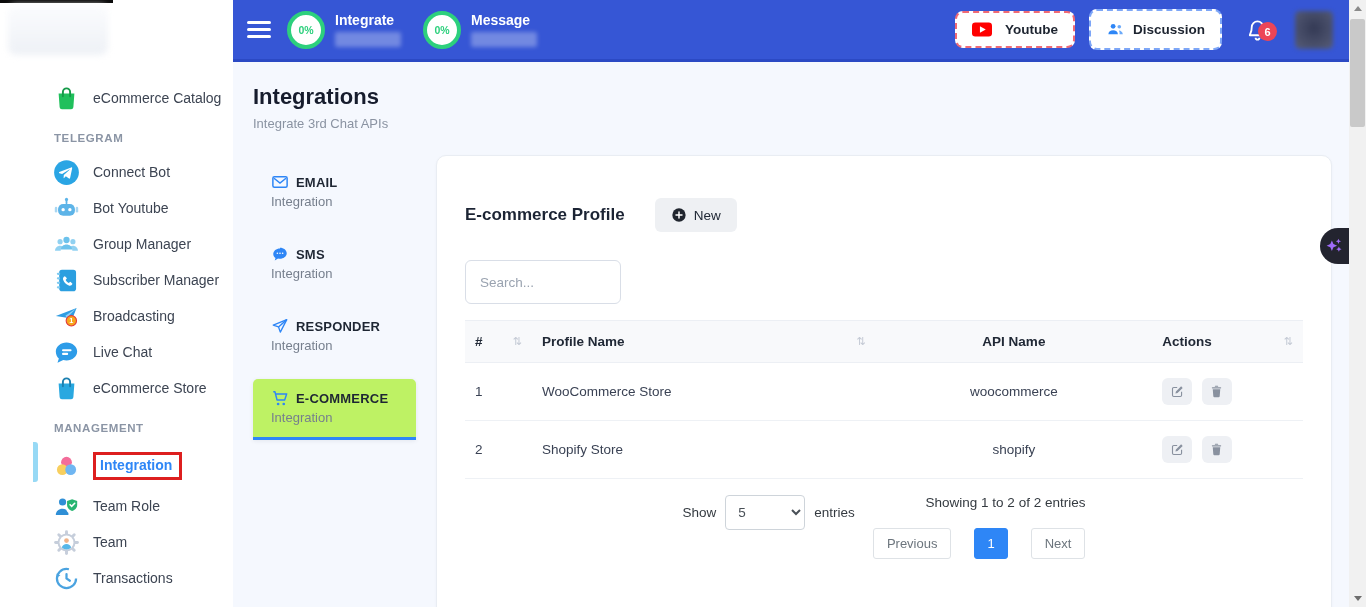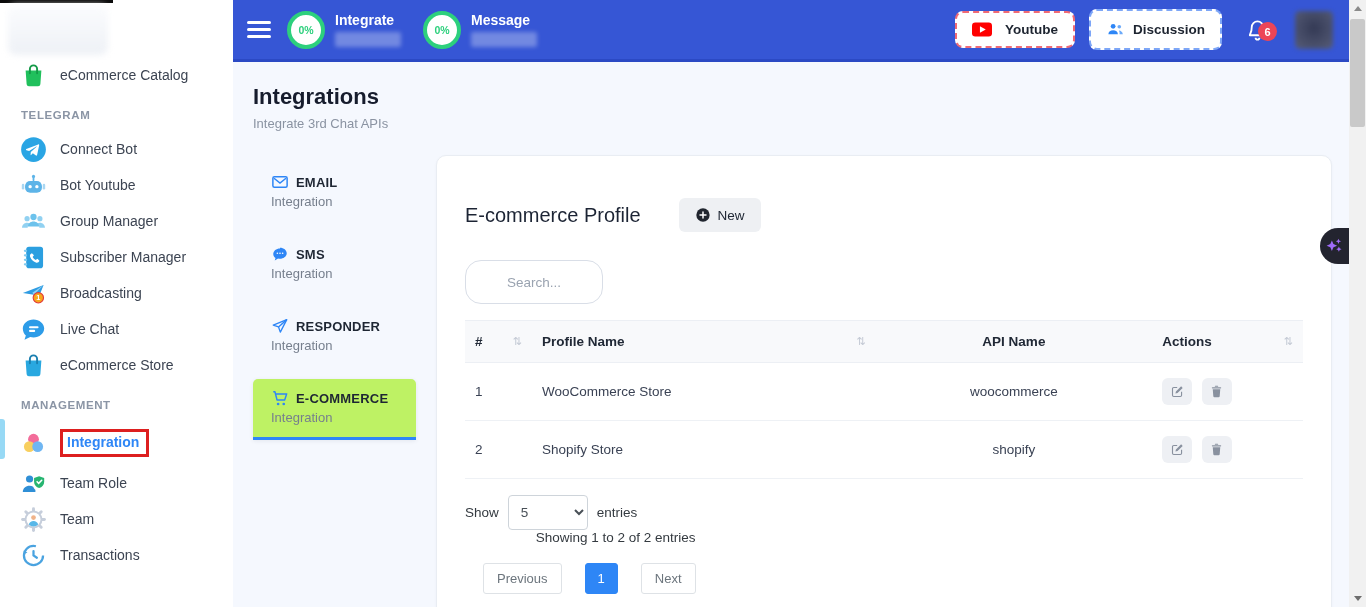--- a/index.html
+++ b/index.html
@@ -4,21 +4,21 @@
 <style>
   * { margin:0; padding:0; box-sizing:border-box; }
   html,body { width:1366px; height:607px; overflow:hidden; }
   body { font-family:"Liberation Sans", sans-serif; background:#f5f8fe; position:relative; color:#3a4254; }
 
   
   .sidebar { position:absolute; left:0; top:0; width:233px; height:607px; background:#fff; z-index:4; }
   .top-black-line { position:absolute; left:0; top:0; width:113px; height:3px; background:#0b0b0b; }
   .logo-blur { position:absolute; left:8px; top:5px; width:100px; height:50px; border-radius:8px;
                background:linear-gradient(#fbfcfe,#eef1f6); filter:blur(3px); }
-  .snav { position:absolute; top:57px; left:0; right:0; }
+  .snav { position:absolute; top:80px; left:0; right:0;padding-left:33px; }
   .s-item { display:flex; align-items:center; height:36px; padding-left:20px; cursor:pointer; position:relative; }
   .s-item .ic { width:27px; height:27px; margin-right:13px; flex:0 0 27px; }
   .s-item .lbl { font-size:14px; color:#3c4452; }
   .s-sec { font-size:11.5px; letter-spacing:.6px; color:#8b95a5; padding:16px 0 10px 21px; font-weight:bold; }
   .s-item.active .lbl { color:#2e86f6; font-weight:bold; }
   .active-bar { position:absolute; left:0; top:-2px; width:5px; height:40px; background:#97d9f5; border-radius:0 3px 3px 0; }
   .red-annot { border:3px solid #dd1f1f; padding:1px 7px 3px 4px; }
   .s-item + .s-item { margin-top:0; }
   .snav .s-item { margin-bottom:0; height:36px; }
 
@@ -54,41 +54,41 @@
   .tab { padding:10px 6px 12px 18px; margin-bottom:14px; cursor:pointer; border-radius:5px 5px 0 0; }
   .tab-head { display:flex; align-items:center; gap:7px; }
   .tab-head .ic { width:18px; height:18px; }
   .tab-title { font-size:13px; font-weight:bold; color:#1e2633; letter-spacing:.2px; }
   .tab-sub { font-size:13px; color:#767f8d; margin-top:3px; }
   .tab.active { background:#bef264; border-bottom:3px solid #2e86f6; box-shadow:0 1px 4px rgba(30,40,70,.08); }
 
   .panel { flex:1; margin-left:20px; margin-right:17px; background:#fff; border:1px solid #e9edf3;
            border-radius:10px; min-height:465px; padding:32px 28px; box-shadow:0 1px 3px rgba(30,40,70,.04); }
   .panel-head { display:flex; align-items:center; gap:30px; margin-top:10px; }
-  .panel-title { font-size:20px; font-weight:normal; color:#1c2434; }
+  .panel-title { font-size:17px; font-weight:bold; color:#1c2434; }
   .new-btn { display:flex; align-items:center; gap:7px; background:#eef0f3; border:none; border-radius:6px;
-             padding:9px 16px; font-size:13.5px; color:#212936; cursor:pointer; font-family:inherit;margin-left:8px; }
+             padding:9px 16px; font-size:13.5px; color:#212936; cursor:pointer; font-family:inherit; }
   .search { margin-top:28px; }
-  .search input { width:138px; height:44px; border:1px solid #d9dee7; border-radius:16px; padding:0 14px;
-                  font-size:13.5px; color:#3a4254; font-family:inherit; outline:none;text-align:center; }
+  .search input { width:156px; height:44px; border:1px solid #d9dee7; border-radius:6px; padding:0 14px;
+                  font-size:13.5px; color:#3a4254; font-family:inherit; outline:none; }
   .search input::placeholder { color:#9aa3b0; }
 
   table { width:100%; border-collapse:collapse; margin-top:16px; }
   th { background:#f8f9fb; border-top:1px solid #eceff4; border-bottom:1px solid #eceff4;
        padding:13px 10px; font-size:13.5px; color:#212936; }
   th .th-in { display:flex; align-items:center; justify-content:space-between; font-weight:bold; }
   th.center .th-in { justify-content:center; }
   .sort { color:#c3c9d4; font-size:11px; font-weight:normal; margin-left:8px; }
   td { padding:15px 10px; font-size:13.5px; color:#3a4254; border-bottom:1px solid #eef1f5; }
   .col-num { width:8%; } .col-profile { width:41%; } .col-api { width:33%; text-align:center; } .col-actions { width:18%; }
   .act-btn { width:30px; height:27px; border:none; border-radius:6px; background:#eef0f4; cursor:pointer;
              display:inline-flex; align-items:center; justify-content:center; margin-right:6px; }
   .act-btn svg { width:15px; height:15px; }
 
-  .tfoot { display:flex; justify-content:center; margin-top:16px; align-items:flex-start;flex-direction:column; }
+  .tfoot { display:flex; justify-content:center; margin-top:16px; align-items:flex-start; }
   .show-group { display:flex; align-items:center; gap:9px; font-size:13.5px; color:#343a40; }
   .show-group select { width:80px; height:35px; border:1px solid #ced4da; border-radius:4px; color:#495057;
                        font-size:13.5px; padding:0 8px; font-family:inherit; background:#fff; }
   .foot-right { text-align:right; }
   .showing { font-size:13.5px; color:#343a40; }
   .pager { margin-top:18px; display:flex; gap:5px; justify-content:flex-end; }
   .pg-btn { border:1px solid #dee2e6; background:#fff; color:#6c757d; font-size:13px; padding:7px 13px;
             border-radius:3px; cursor:pointer; font-family:inherit;margin-left:18px; }
   .pg-btn.cur { background:#2e86f6; border-color:#2e86f6; color:#fff; padding:7px 12px; }
 

